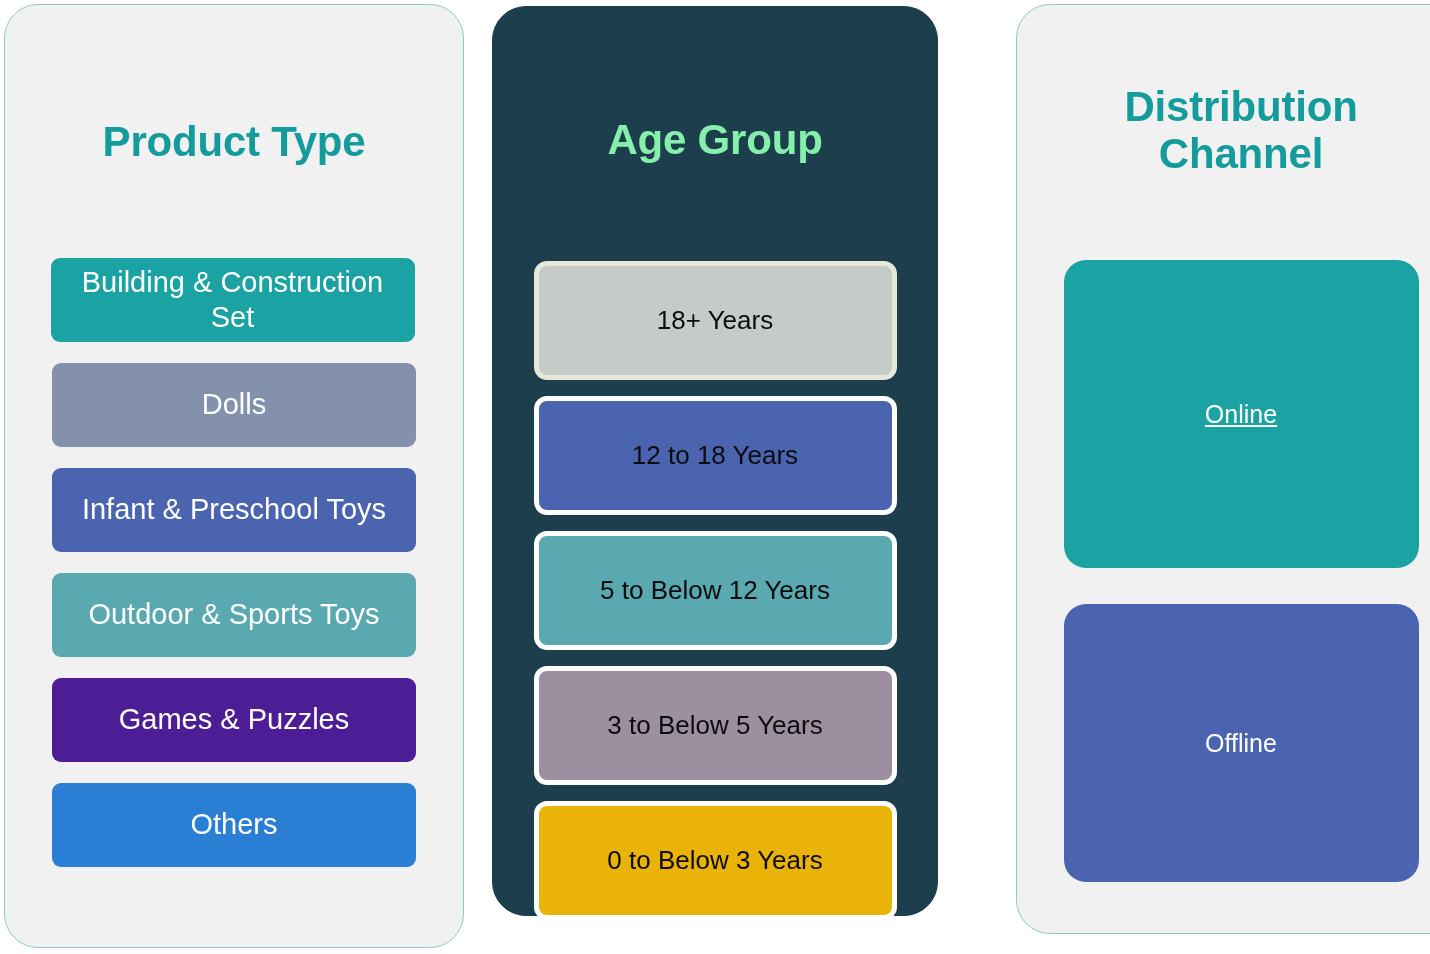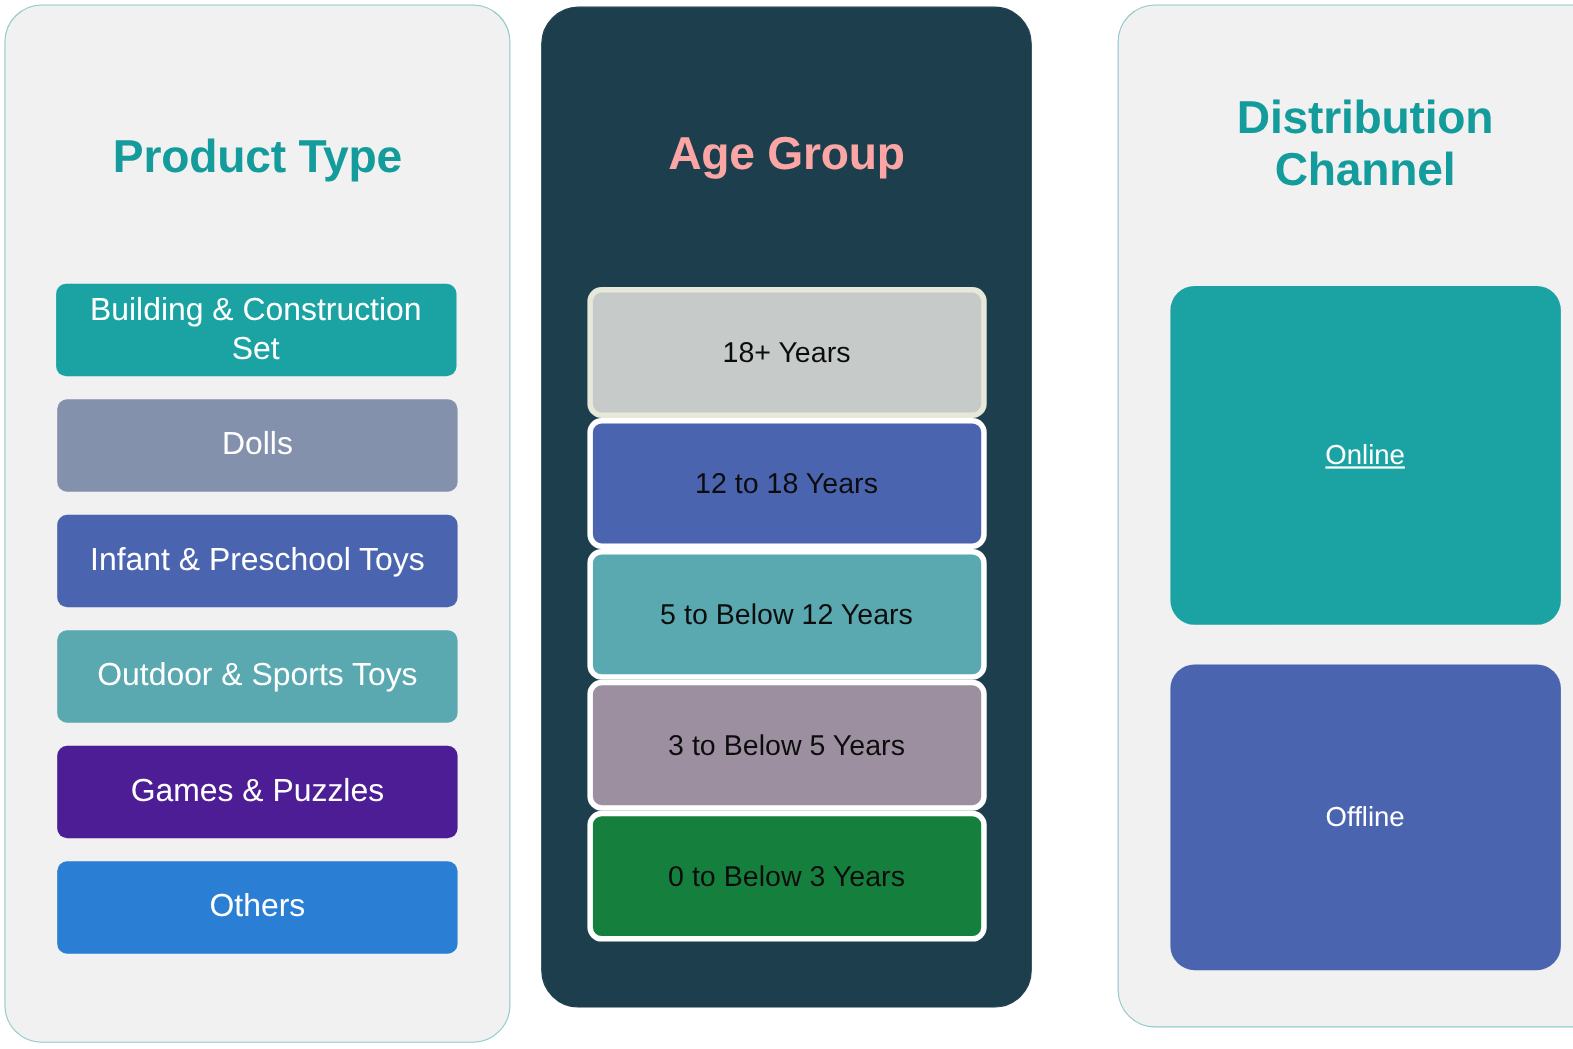--- a/index.html
+++ b/index.html
@@ -71,21 +71,21 @@
     letter-spacing: -0.2px;
   }
 
   #title-product-type {
     color: #149b9b;
     font-size: 42px;
     margin-top: 113px;
   }
 
   #title-age-group {
-    color: #fca5a5;
+    color: #86efac;
     font-size: 42px;
     margin-top: 109px;
   }
 
   #title-distribution-channel {
     color: #149b9b;
     font-size: 42px;
     margin-top: 78px;
     width: 330px;
   }
@@ -126,21 +126,21 @@
   }
 
   
   #list-age-group {
     margin-top: 63px;
   }
   #list-age-group .chip {
     width: 363px;
     height: 119px;
     font-size: 26px;
-    margin-bottom: 0;
+    margin-bottom: 16px;
     color: #0c0c0c;
     border: 5px solid #ffffff;
     border-radius: 13px;
   }
   #list-age-group .chip.chip-muted-border {
     border-color: #e6e8da;
   }
 
   
   #list-distribution-channel {
@@ -194,21 +194,21 @@
       </div>
       <div class="chip" style="background:#4a64b0;">
         <span>12 to 18 Years</span>
       </div>
       <div class="chip" style="background:#5aa8b0;">
         <span>5 to Below 12 Years</span>
       </div>
       <div class="chip" style="background:#9c8fa0;">
         <span>3 to Below 5 Years</span>
       </div>
-      <div class="chip" style="background:#15803d;">
+      <div class="chip" style="background:#eab308;">
         <span>0 to Below 3 Years</span>
       </div>
     </div>
   </section>
 
   <section class="panel panel-light" id="panel-distribution-channel">
     <h2 class="panel-title" id="title-distribution-channel">Distribution Channel</h2>
 
     <div class="chip-list" id="list-distribution-channel">
       <div class="chip" style="background:#1ba3a3;">

